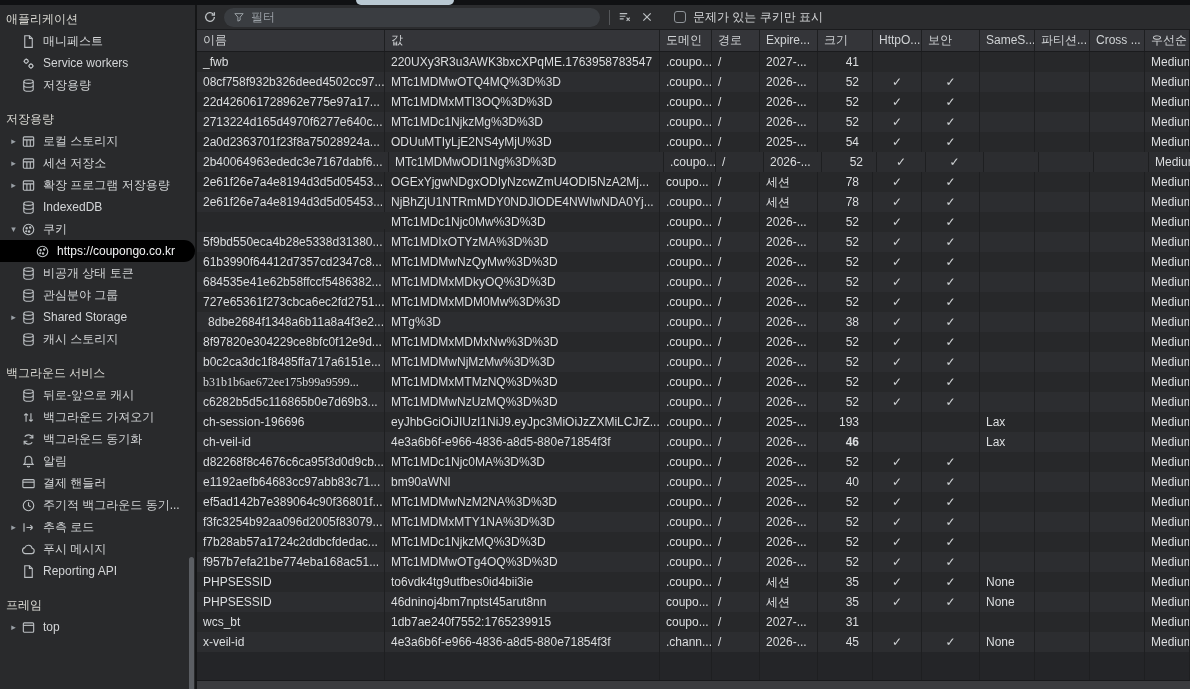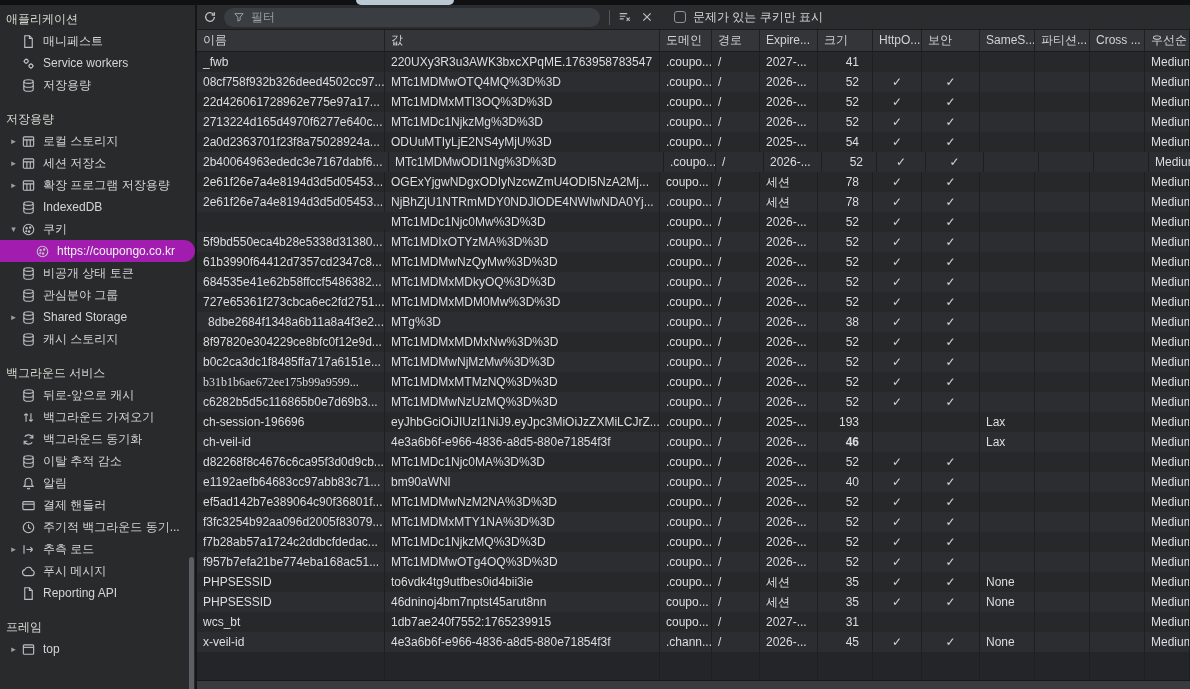--- a/index.html
+++ b/index.html
@@ -10,21 +10,21 @@
   .topstrip{height:5px;background:#101113;position:relative;flex:none}
   .tab-pill{position:absolute;left:356px;top:0;width:98px;height:5px;background:#bac9d3;border-radius:0 0 6px 6px}
   .cols{flex:1;display:flex;min-height:0}
   
   .sidebar{width:197px;flex:none;background:#292a2c;border-right:2px solid #151617;position:relative;overflow:hidden;padding-top:3px}
   .tree-header{height:22px;line-height:22px;padding-left:6px;color:#d9d8d2;font-size:12px;white-space:nowrap;overflow:hidden}
   .gap{height:12px}
   .tree-item{height:22px;display:flex;align-items:center;font-size:12px;color:#d3d5d7;cursor:default;white-space:nowrap}
   .tree-item .arrow{width:13px;margin-left:7px;color:#9aa0a6;font-size:9px;text-align:center;flex:none}
   .tree-item.indent{padding-left:14px}
-  .tree-item.selected{background:#a21caf;border-radius:0 12px 12px 0;color:#f2f3f4}
+  .tree-item.selected{background:#000000;border-radius:0 12px 12px 0;color:#f2f3f4}
   .icn{width:16px;height:16px;margin-right:7px;flex:none;color:#bcc0c3;display:inline-flex;align-items:center;justify-content:center}
   .icn svg{width:15px;height:15px;display:block}
   .lbl{white-space:nowrap;overflow:hidden}
   .sb-thumb{position:absolute;right:1px;top:552px;width:5px;height:134px;background:#5b5e63;border-radius:3px}
   
   .main{flex:1;display:flex;flex-direction:column;min-width:0;background:#242528}
   .toolbar{height:25px;flex:none;background:#2b2c2e;display:flex;align-items:center;border-bottom:1px solid #1a1b1d;padding-left:5px}
   .tb-btn{width:22px;height:20px;display:flex;align-items:center;justify-content:center;color:#c0c3c6;flex:none}
   .tb-btn svg{width:14px;height:14px}
   .filter-pill{width:376px;height:19px;border-radius:10px;background:#3a3d41;display:flex;align-items:center;padding:0 8px;color:#9aa0a6;font-size:12px;flex:none}
@@ -234,31 +234,20 @@
                 <path d="M12.6 6.2A5 5 0 0 0 4 5M3.4 9.8a5 5 0 0 0 8.6 1.2"></path>
                 <path d="M12.6 2.8v3.4H9.2M3.4 13.2V9.8h3.4"></path>
               </svg>
             </span>
             <span class="lbl">백그라운드 동기화</span>
           </div>
           <div class="tree-item">
             <span class="arrow"></span>
             <span class="icn">
               <svg viewBox="0 0 16 16" fill="none" stroke="currentColor" stroke-width="1.2">
-                <ellipse cx="8" cy="3.8" rx="5" ry="1.9"></ellipse>
-                <path d="M3 3.8v8.4c0 1 2.2 1.9 5 1.9s5-.9 5-1.9V3.8"></path>
-                <path d="M3 8c0 1 2.2 1.9 5 1.9S13 9 13 8"></path>
-              </svg>
-            </span>
-            <span class="lbl">이탈 추적 감소</span>
-          </div>
-          <div class="tree-item">
-            <span class="arrow"></span>
-            <span class="icn">
-              <svg viewBox="0 0 16 16" fill="none" stroke="currentColor" stroke-width="1.2">
                 <path d="M8 2.4c-2.2 0-3.6 1.6-3.6 3.9v2.8L3.1 11h9.8l-1.3-1.9V6.3C11.6 4 10.2 2.4 8 2.4z"></path>
                 <path d="M6.7 12.8a1.35 1.35 0 0 0 2.6 0"></path>
               </svg>
             </span>
             <span class="lbl">알림</span>
           </div>
           <div class="tree-item">
             <span class="arrow"></span>
             <span class="icn">
               <svg viewBox="0 0 16 16" fill="none" stroke="currentColor" stroke-width="1.2">

